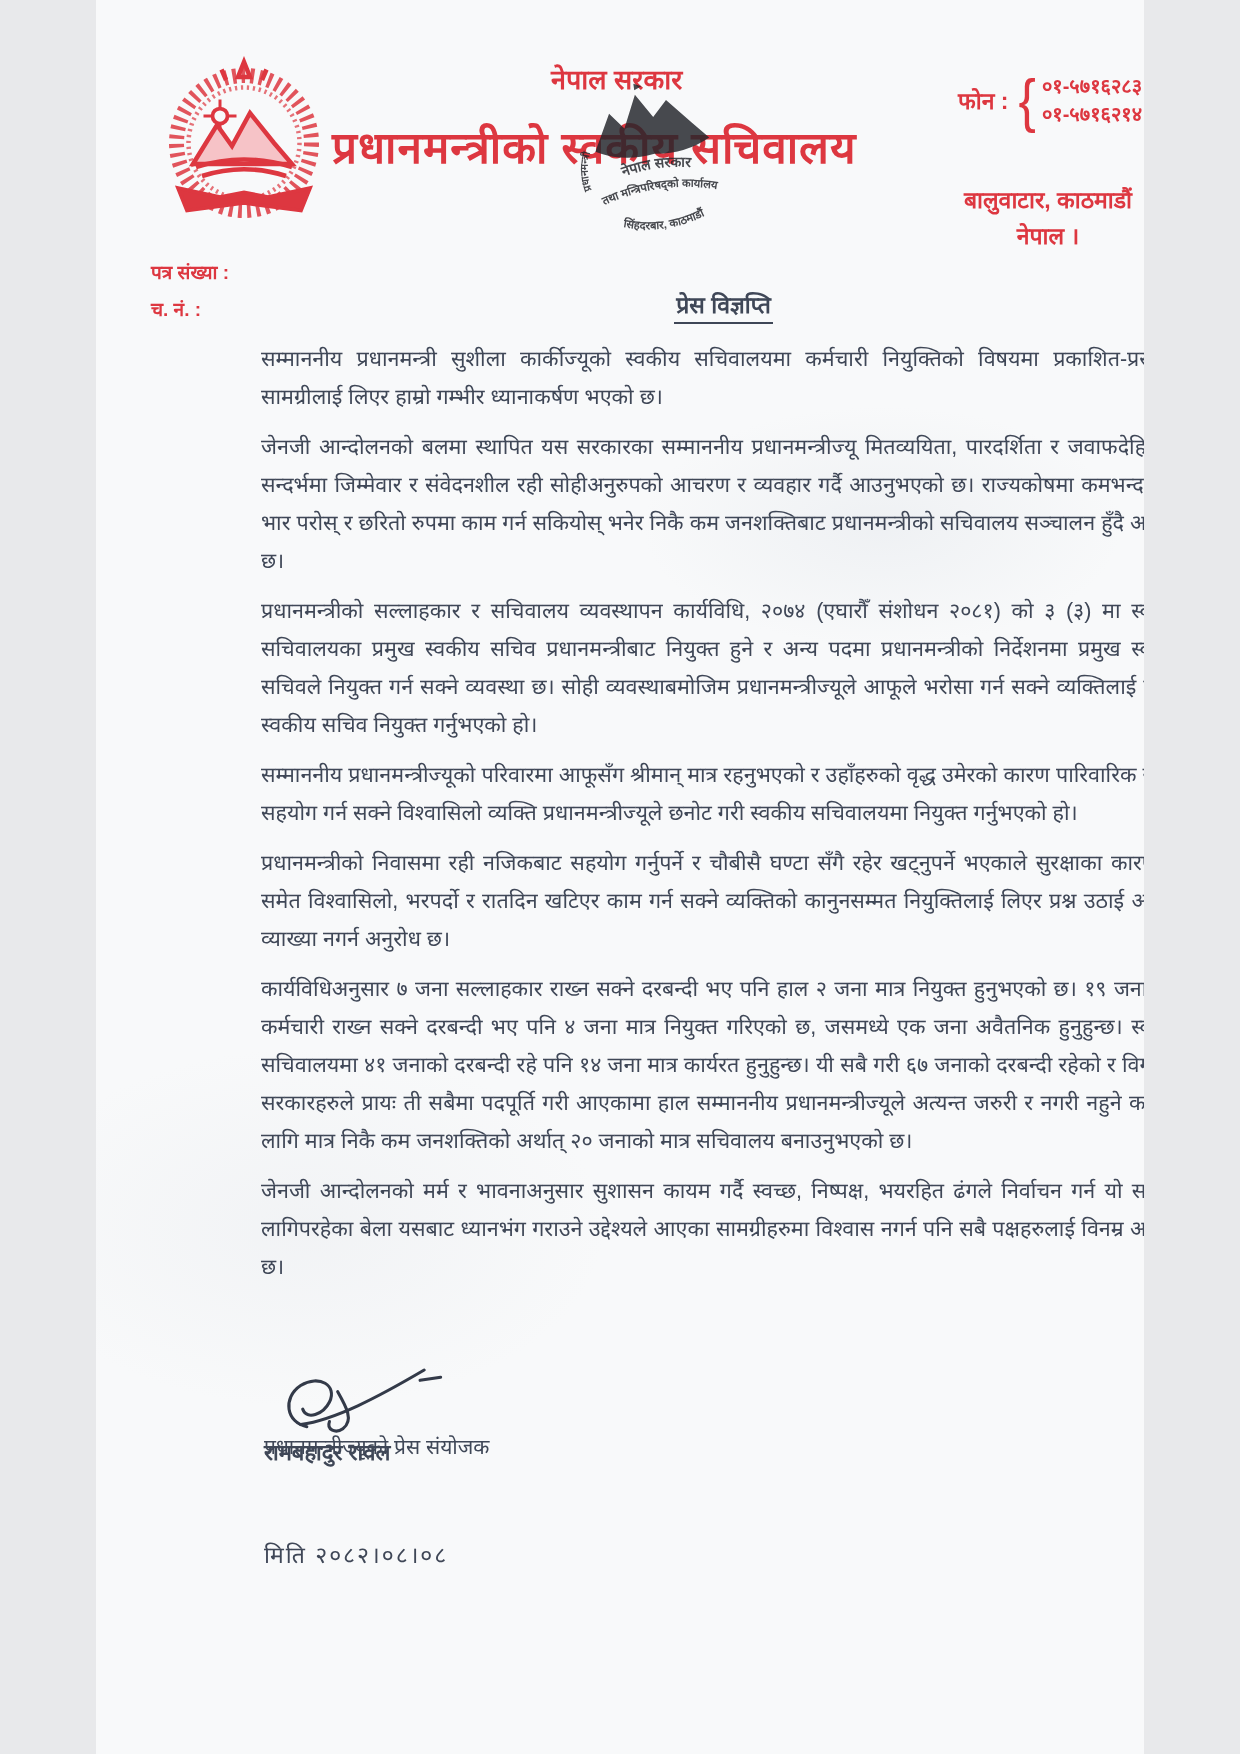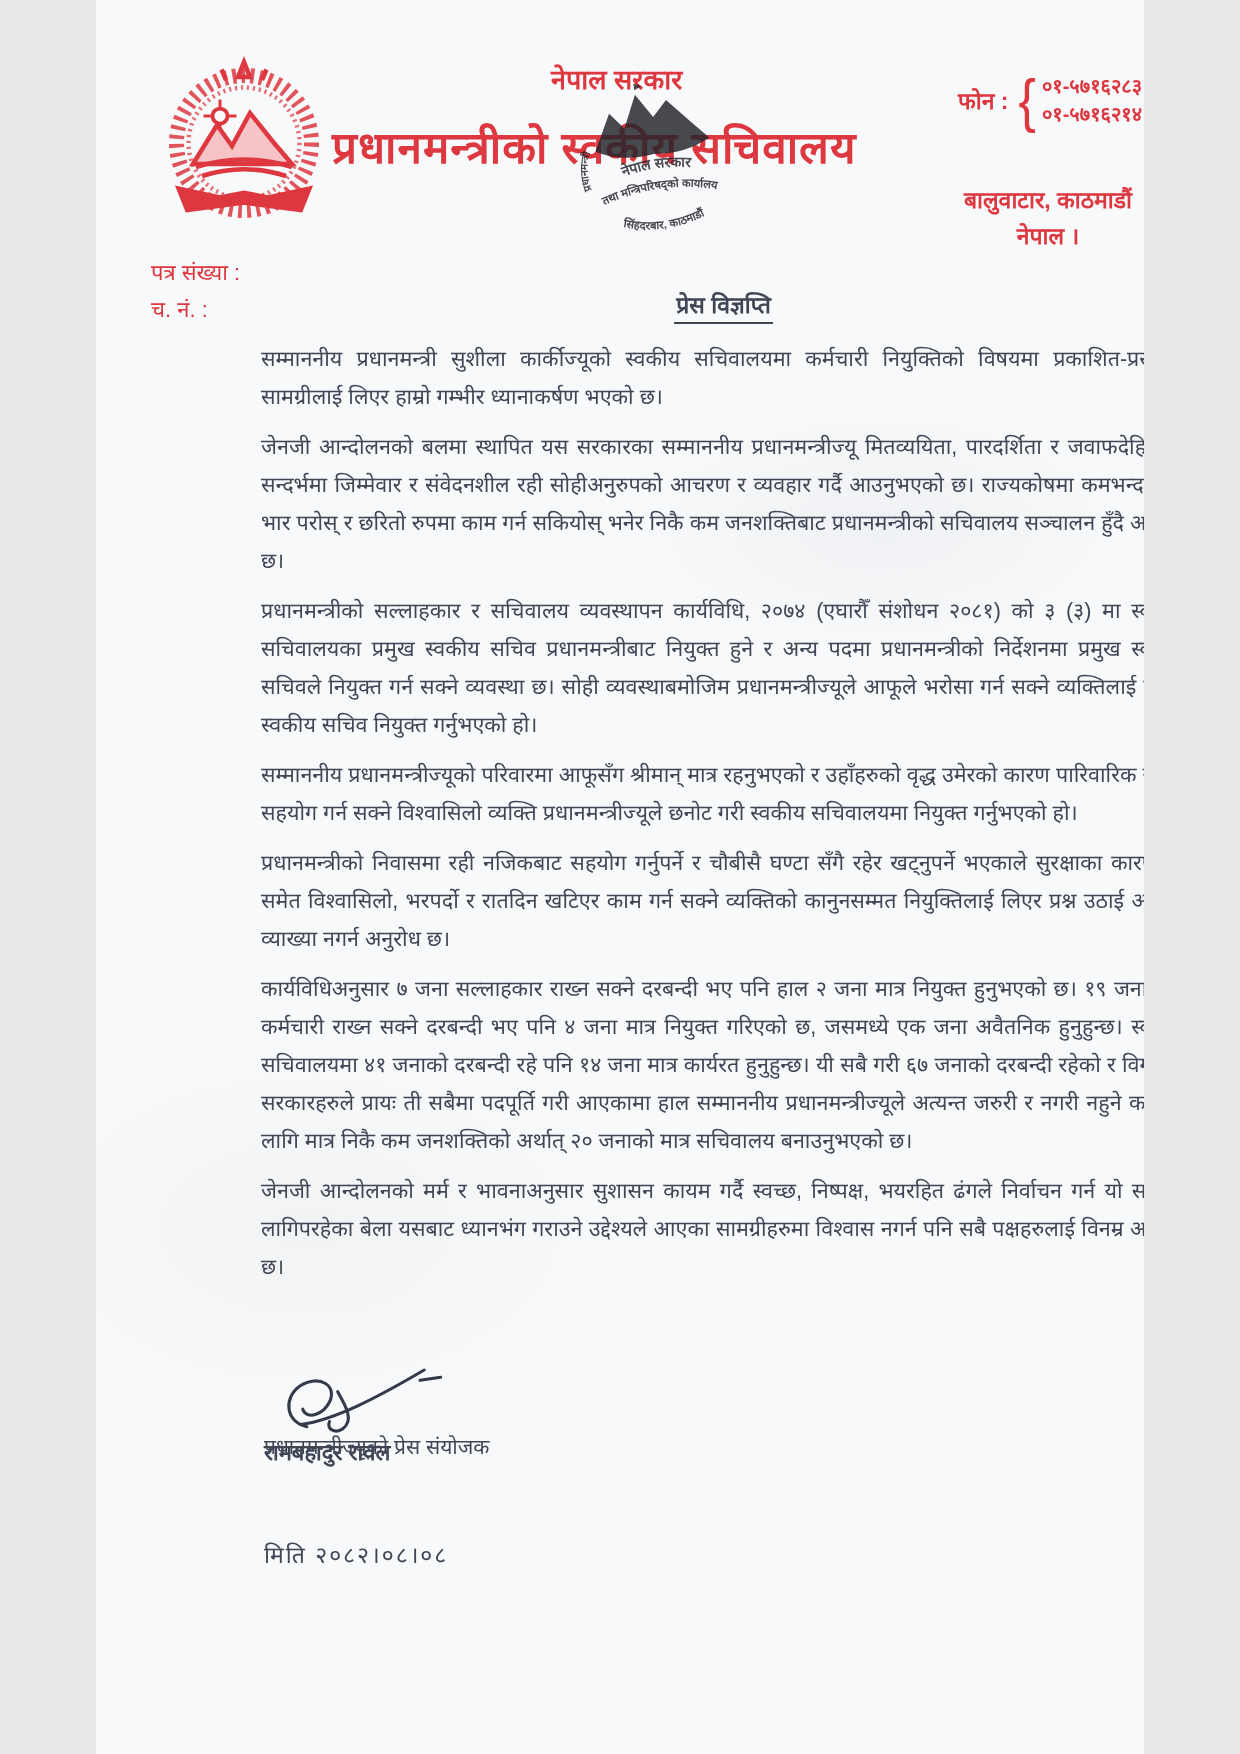--- a/index.html
+++ b/index.html
@@ -16,21 +16,21 @@
   .emblem{position:absolute;left:58px;top:56px;width:180px;height:180px;}
   .govt-line{position:absolute;left:455px;top:60px;font-size:27px;font-weight:bold;color:#dd3740;white-space:nowrap;}
   .office-title{position:absolute;left:236px;top:116px;font-size:44px;font-weight:bold;color:#dd3740;white-space:nowrap;letter-spacing:1px;}
   .stamp{position:absolute;left:466px;top:70px;width:188px;height:188px;transform:rotate(-8deg);opacity:.9;}
   .phone{position:absolute;left:862px;top:72px;display:flex;align-items:center;color:#dd3740;}
   .phone-label{font-size:23px;font-weight:bold;margin-right:10px;white-space:nowrap;}
   .phone-brace{font-size:52px;font-weight:400;line-height:52px;margin-right:6px;transform:scaleY(1.15);}
   .phone-nums{display:flex;flex-direction:column;font-size:20px;font-weight:bold;line-height:28px;white-space:nowrap;}
   .address{position:absolute;left:842px;top:182px;width:220px;text-align:center;color:#dd3740;font-weight:bold;font-size:23px;line-height:36px;white-space:nowrap;}
   
-  .refblock{position:absolute;left:55px;top:254px;color:#dd3740;font-weight:normal;font-size:22px;line-height:37px;white-space:nowrap;}
+  .refblock{position:absolute;left:55px;top:254px;color:#dd3740;font-weight:bold;font-size:19px;line-height:37px;white-space:nowrap;}
   
   .doc-title{position:absolute;left:165px;top:288px;width:925px;text-align:center;font-size:23px;font-weight:bold;color:#3f4757;}
   .doc-title span{display:inline-block;border-bottom:2px solid #3f4757;padding:0 2px 2px 2px;}
   .body-text{position:absolute;left:165px;top:328px;width:925px;font-size:21.5px;line-height:38px;color:#3f4757;text-align:justify;}
   .body-text p{margin:12px 0 8px 0;}
   
   .sig-svg{position:absolute;left:182px;top:1362px;width:175px;height:84px;}
   .sig-role{position:absolute;left:168px;top:1432px;font-size:21px;color:#3f4757;white-space:nowrap;}
   .sig-name{position:absolute;left:168px;top:1436px;font-size:22px;font-weight:bold;color:#3f4757;white-space:nowrap;}
   .sig-date{position:absolute;left:168px;top:1538px;font-size:23px;color:#3f4757;white-space:nowrap;letter-spacing:2px;}

